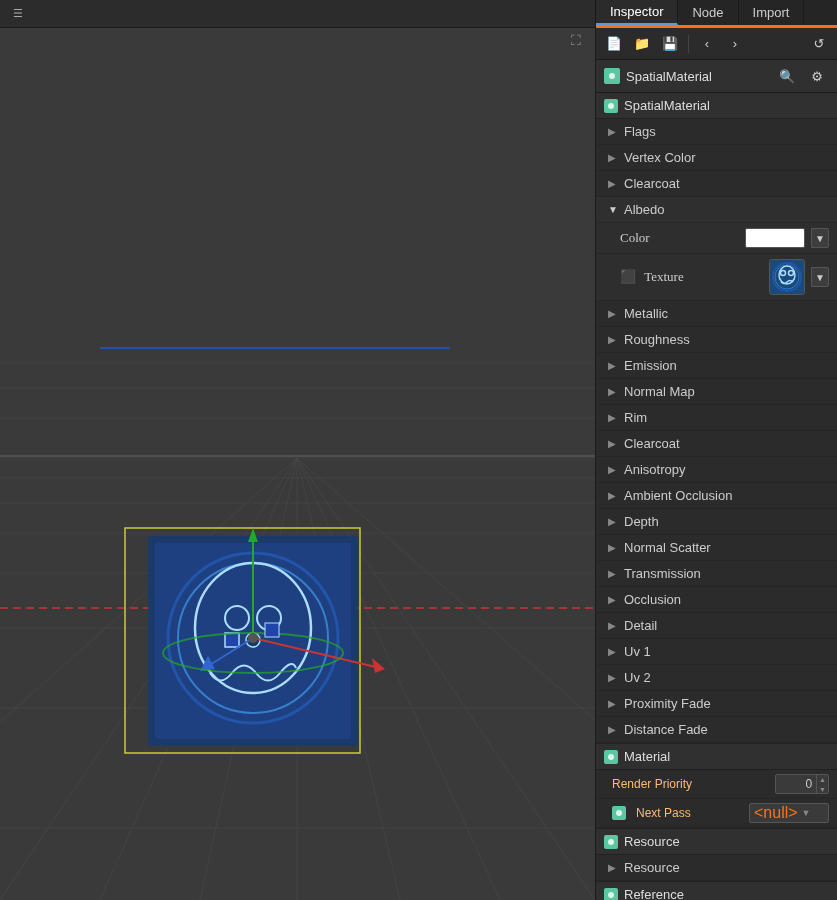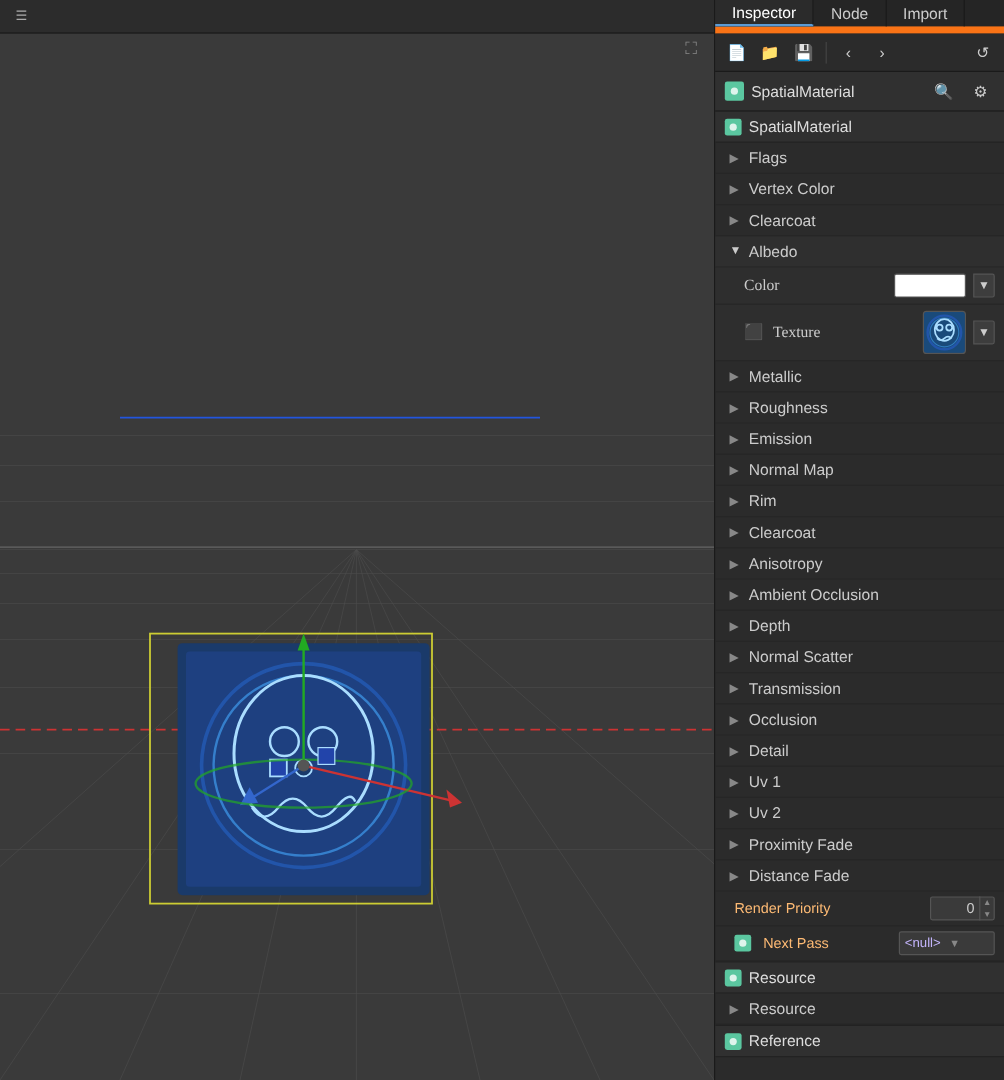--- a/index.html
+++ b/index.html
@@ -57,21 +57,21 @@
       background: #2b2b2b;
       display: flex;
       flex-direction: column;
       border-left: 1px solid #1a1a1a;
     }
 
     
     .panel-tabs {
       display: flex;
       background: #252525;
-      border-bottom: 6px solid #f97316;
+      border-bottom: 3px solid #f97316;
       height: 28px;
       align-items: stretch;
     }
     .panel-tab {
       padding: 0 14px;
       display: flex;
       align-items: center;
       color: #ccc;
       cursor: pointer;
       font-size: 13px;
@@ -310,21 +310,21 @@
       align-items: center;
       background: #3a3a3a;
       border: 1px solid #555;
       border-radius: 2px;
       height: 20px;
       padding: 0 4px;
       gap: 4px;
       cursor: pointer;
       min-width: 80px;
     }
-    .prop-dropdown span { color: #c4b5fd; font-size: 11px; flex: 1; }
+    .prop-dropdown span { color: #f97316; font-size: 16px; flex: 1; }
     .prop-dropdown .arrow { color: #888; font-size: 9px; }
 
     
     .scene-svg {
       position: absolute;
       top: 0; left: 0;
       width: 595px;
       height: 872px;
     }
 
@@ -589,20 +589,29 @@
     <div class="tree-item">
       <span class="tree-arrow">▶</span>
       <span class="tree-item-label">Proximity Fade</span>
     </div>
 
     <div class="tree-item">
       <span class="tree-arrow">▶</span>
       <span class="tree-item-label">Distance Fade</span>
     </div>
 
+    <div class="bottom-section-header">
+      <div class="section-header-icon">
+        <svg width="14" height="14" viewBox="0 0 14 14">
+            <rect x="1" y="1" width="12" height="12" rx="2" fill="#5bc7a0"></rect>
+            <circle cx="7" cy="7" r="3" fill="white" opacity="0.8"></circle>
+          </svg>
+      </div>
+      <span class="section-header-label">Material</span>
+    </div>
 
     <div class="prop-row">
       <span class="prop-label">Render Priority</span>
       <div class="prop-spinner">
         <input type="text" value="0" style="">
         <div class="prop-spinner-arrows">
           <span>▲</span>
           <span>▼</span>
         </div>
       </div>

